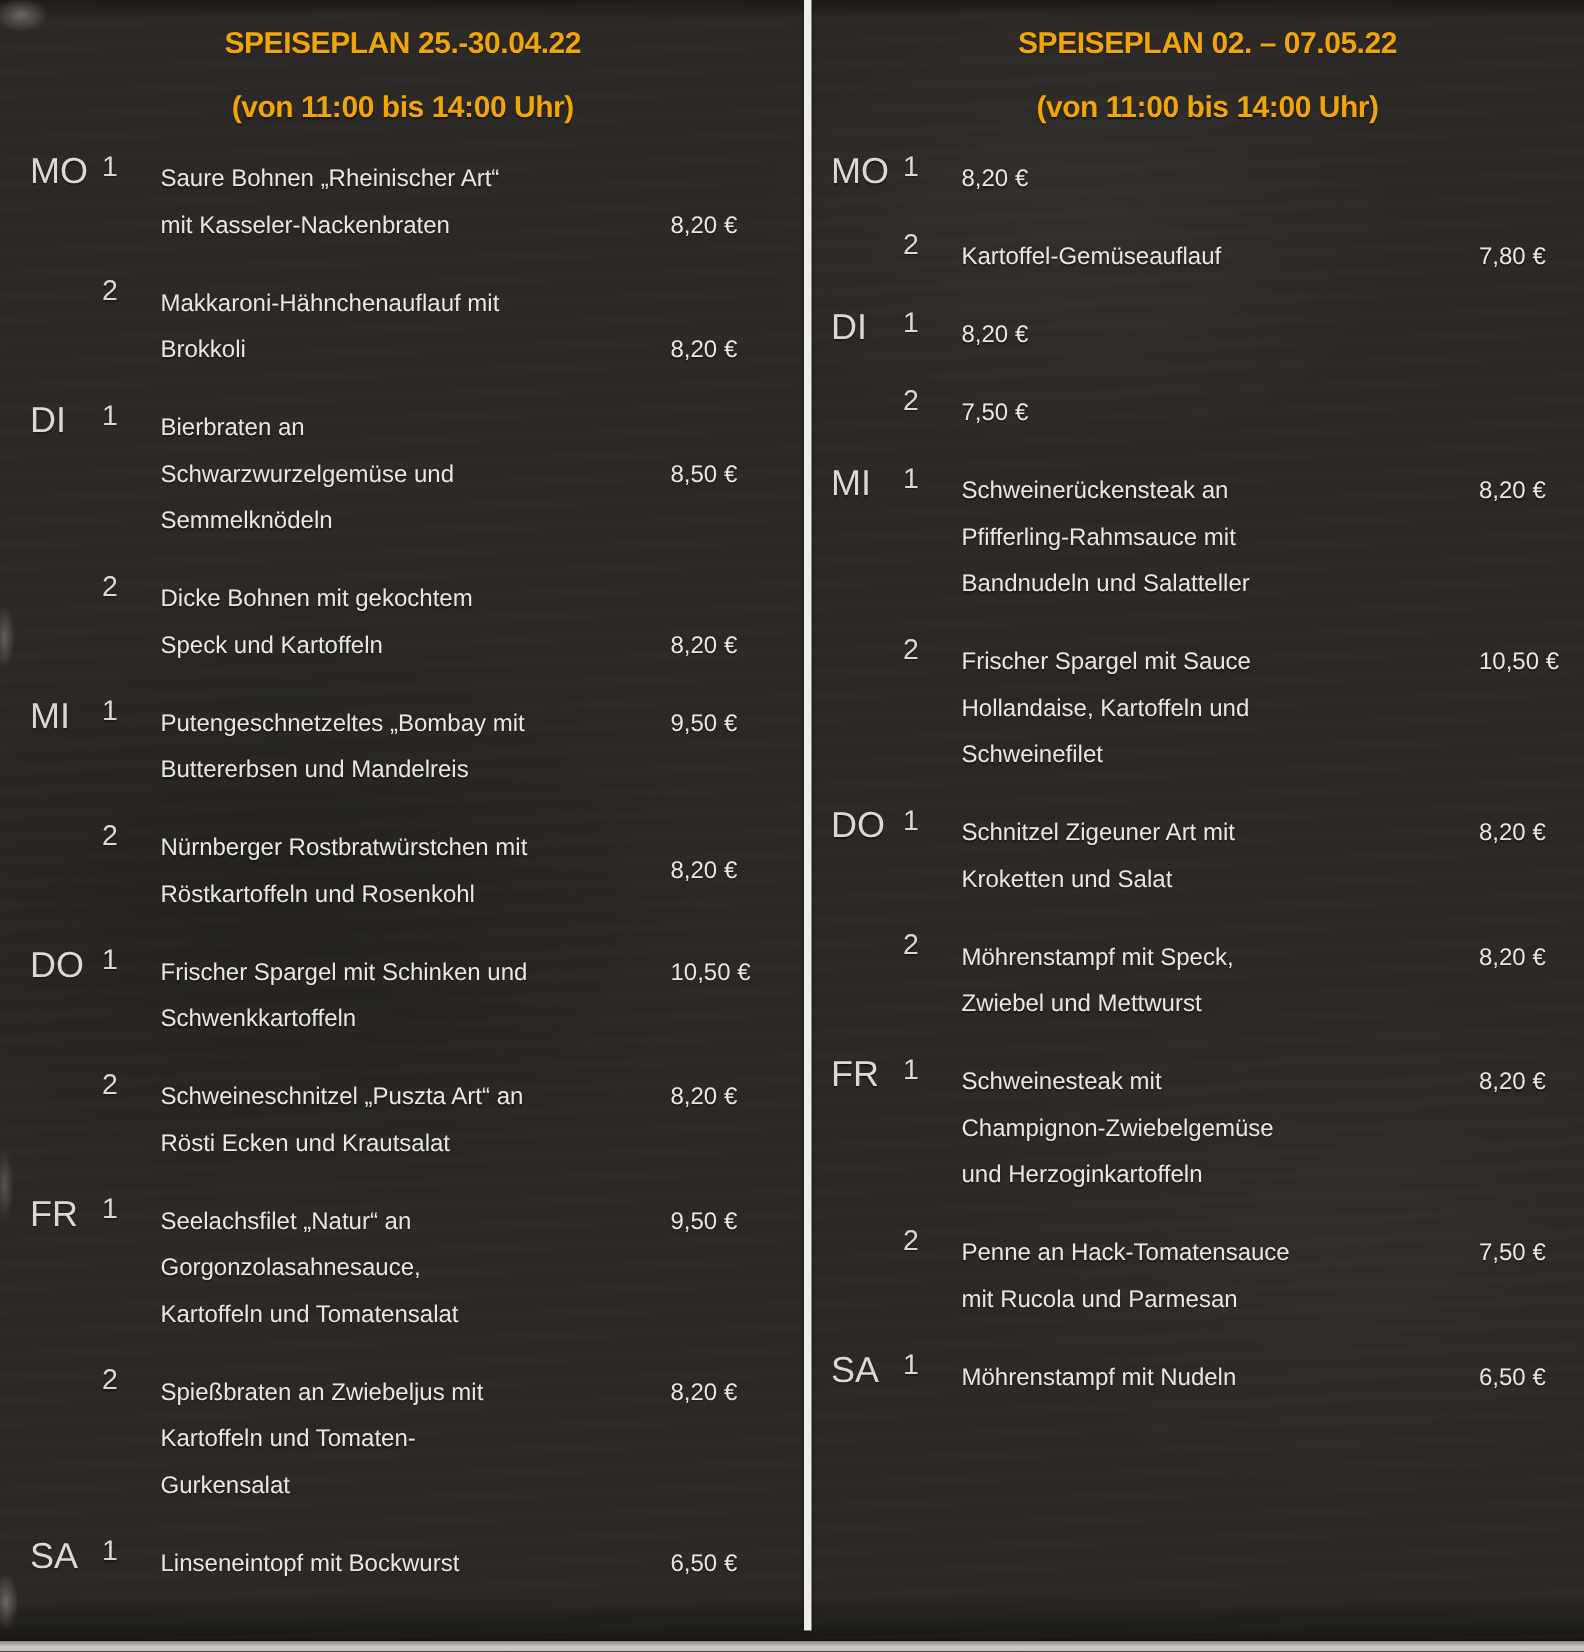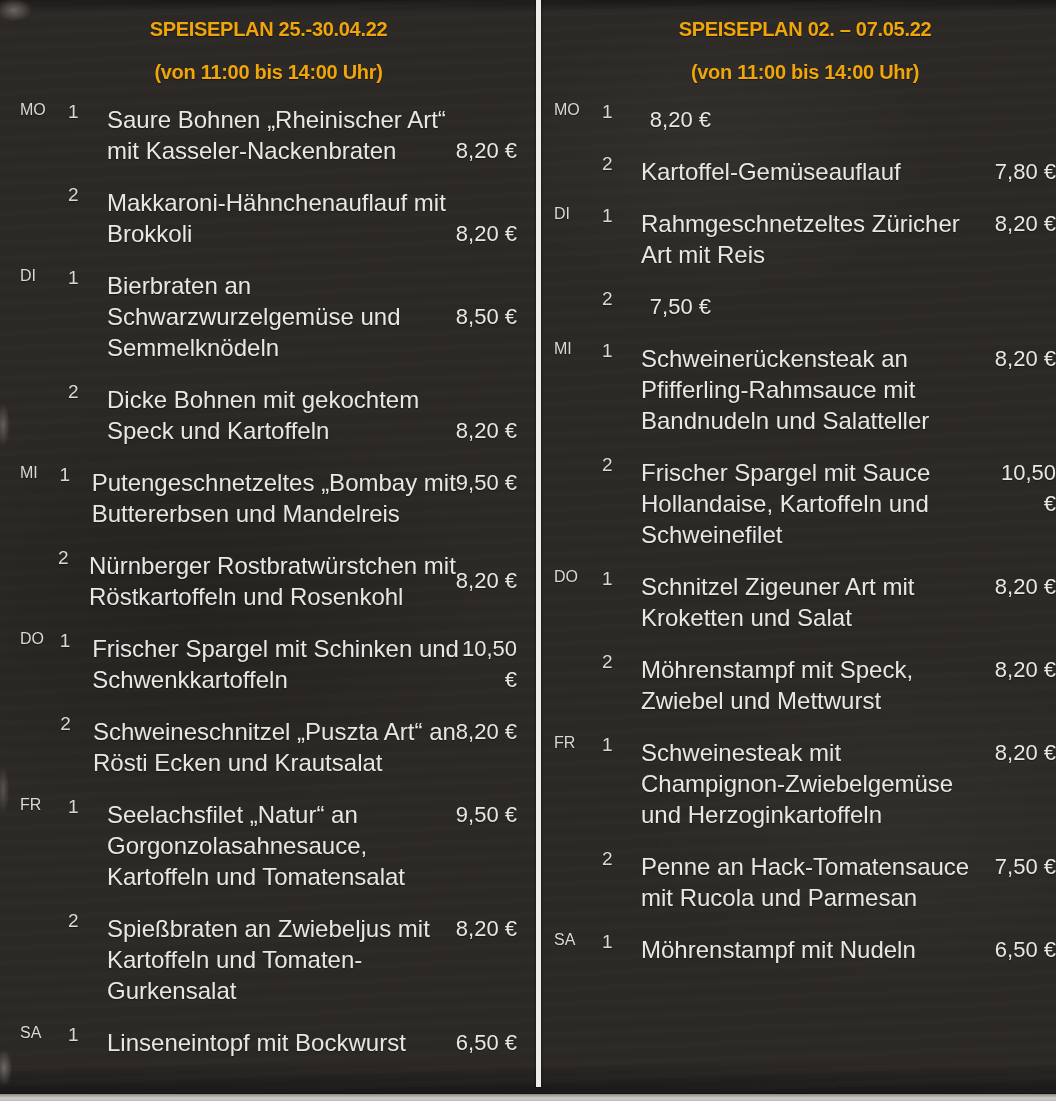--- a/index.html
+++ b/index.html
@@ -34,27 +34,27 @@
   .col.right{padding-left:26px;padding-right:0;}
   .titleblock{text-align:center;margin-bottom:10px;}
   .title,.subtitle{
     color:var(--accent);
     font-size:20px;font-weight:bold;line-height:43px;letter-spacing:-0.3px;
     text-shadow:0 1px 1px rgba(0,0,0,.45);
     white-space:nowrap;
   }
   .rows{}
   .row{display:flex;align-items:flex-start;margin-bottom:21px;}
-  .day{width:48px;font-size:16px;color:var(--muted);position:relative;top:-3px;
+  .day{width:48px;font-size:24px;color:var(--muted);position:relative;top:-3px;
        text-shadow:0 1px 1px rgba(0,0,0,.4);}
   .num{width:39px;font-size:19px;color:var(--muted);position:relative;top:-3px;
        text-shadow:0 1px 1px rgba(0,0,0,.4);}
-  .dish{flex:1;font-size:24px;line-height:31px;white-space:pre;color:var(--text);
+  .dish{flex:1;font-size:16px;line-height:31px;white-space:pre;color:var(--text);
         text-shadow:0 1px 1px rgba(0,0,0,.4);}
-  .price{width:70px;font-size:22px;line-height:31px;text-align:right;white-space:nowrap;
+  .price{width:70px;font-size:16px;line-height:31px;text-align:left;white-space:nowrap;
          color:var(--text);text-shadow:0 1px 1px rgba(0,0,0,.4);}
   .price.l2{margin-top:31px;}
   .price.lc{margin-top:15px;}
   .price.wrap{white-space:normal;}
   .divider{
     position:absolute;left:536px;top:0;width:5px;height:1087px;
     background:var(--divider);
     box-shadow:0 0 3px rgba(0,0,0,.6);
   }
   .bottom-edge{
@@ -169,22 +169,20 @@
         </div>
         <div class="row">
           <div class="day"></div>
           <div class="num">2</div>
           <div class="dish">Kartoffel-Gemüseauflauf</div>
           <div class="price">7,80 €</div>
         </div>
         <div class="row">
           <div class="day">DI</div>
           <div class="num">1</div>
-          <div class="dish">Rahmgeschnetzeltes Züricher
-Art mit Reis</div>
           <div class="price">8,20 €</div>
         </div>
         <div class="row">
           <div class="day"></div>
           <div class="num">2</div>
           <div class="price">7,50 €</div>
         </div>
         <div class="row">
           <div class="day">MI</div>
           <div class="num">1</div>

